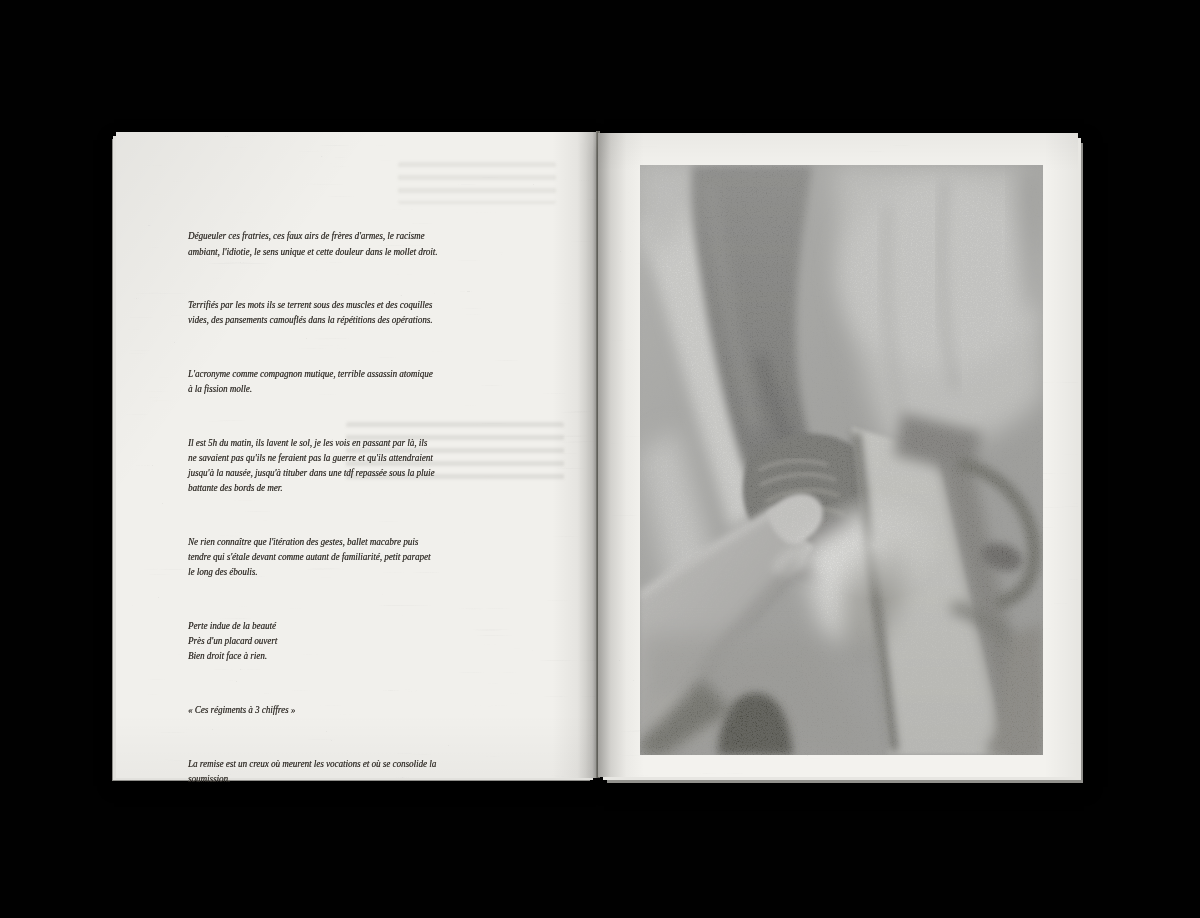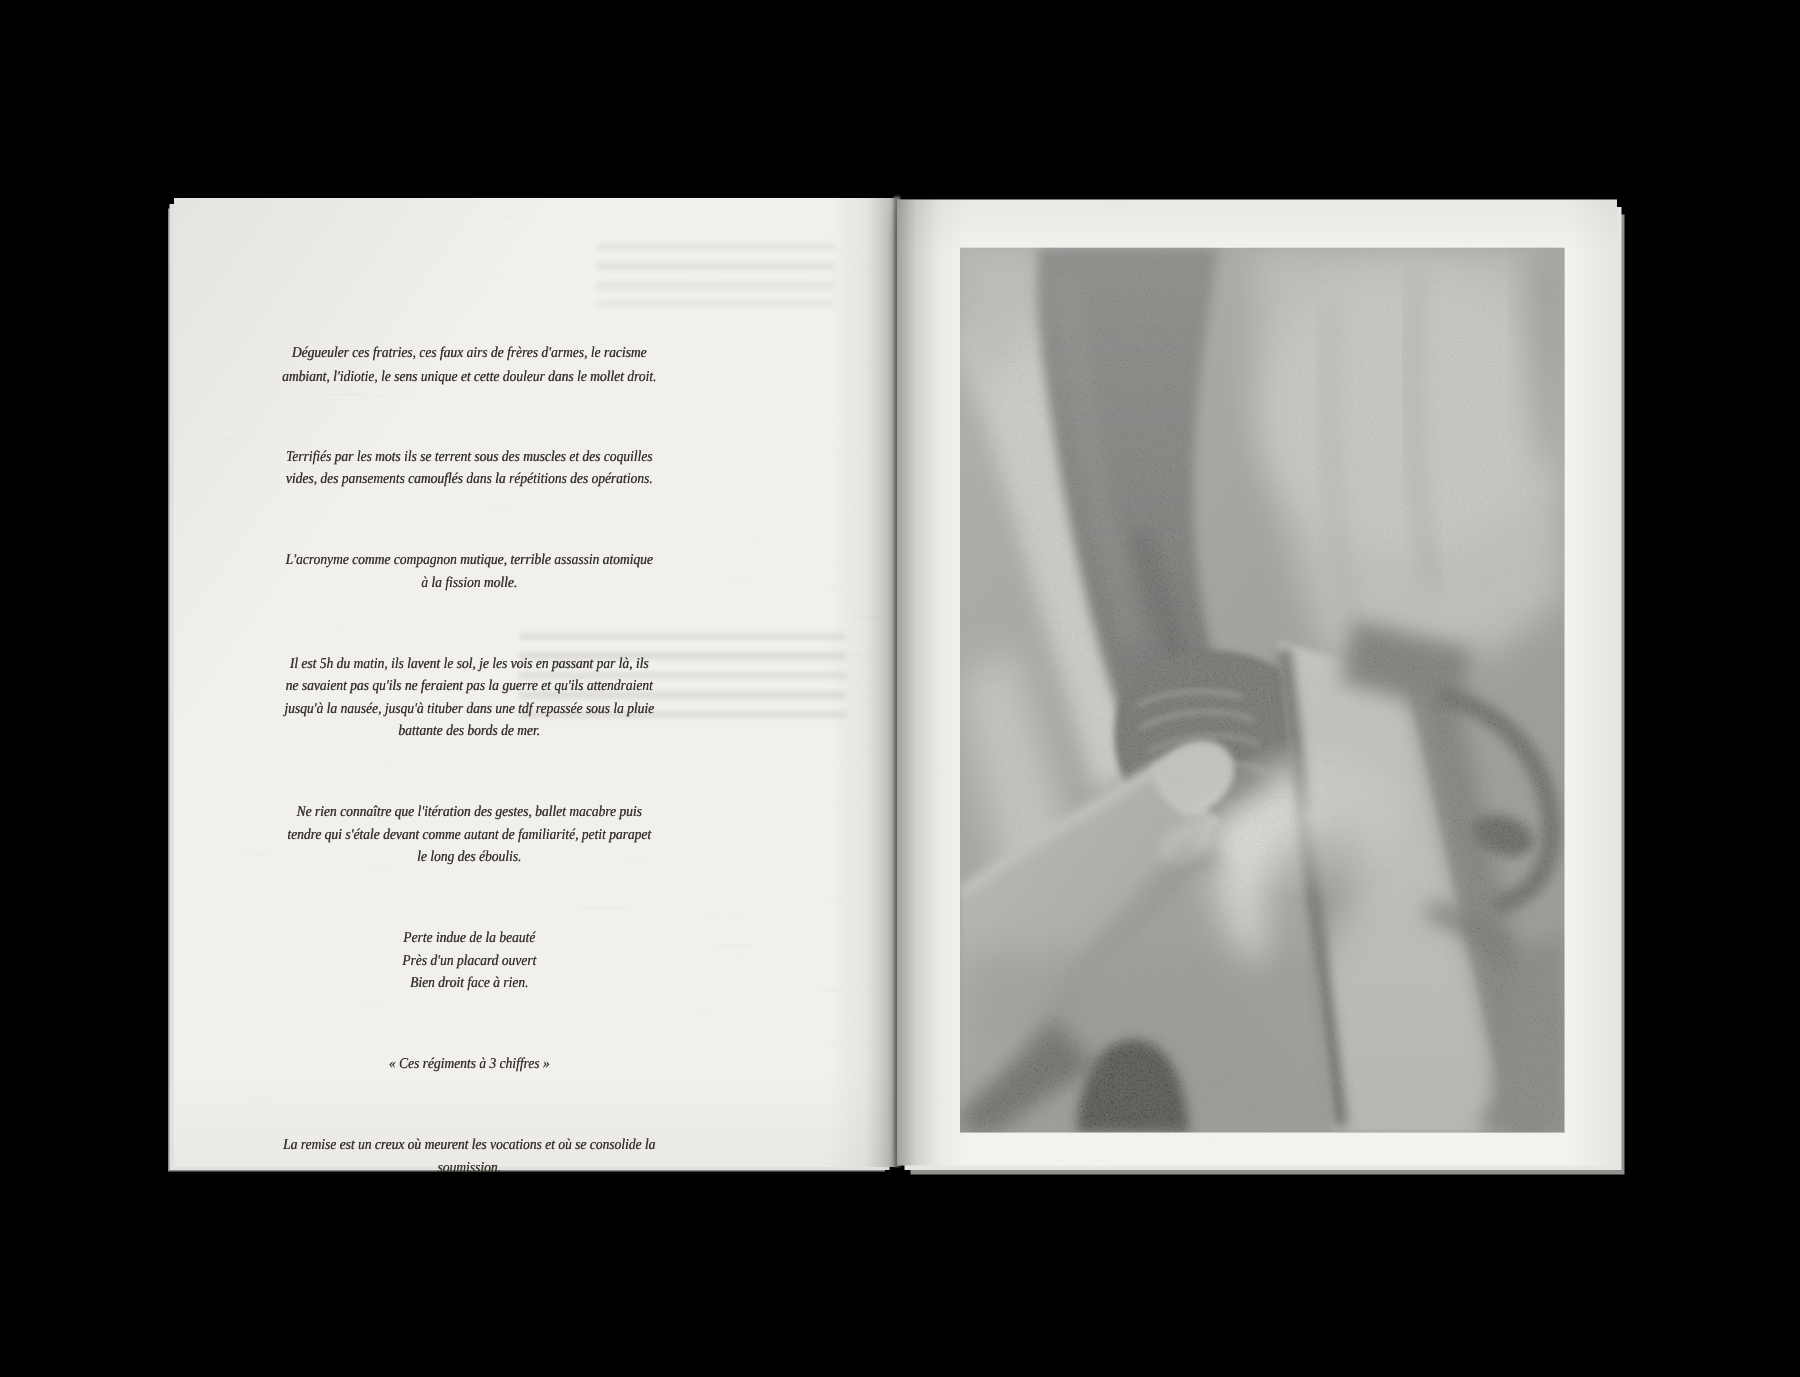--- a/index.html
+++ b/index.html
@@ -1,17 +1,17 @@
 <!DOCTYPE html>
 <html><head>
 <meta charset="utf-8">
 <style>
   html,body{margin:0;padding:0;background:#000;}
   .stage{position:relative;width:1200px;height:918px;background:#010101;overflow:hidden;
-         font-family:"Liberation Serif","DejaVu Serif",serif;text-align:center;}
+         font-family:"Liberation Serif","DejaVu Serif",serif;}
   .book{position:absolute;left:0;top:0;width:1200px;height:918px;}
 
   
   .page{position:absolute;background:#f1f0ec;}
   .page-left{left:116px;top:132px;width:482px;height:646px;
      box-shadow:-4px 3px 0 -1px #e2e1dd,-6px 5px 0 -2px #8f8e8a,-2px 8px 14px rgba(0,0,0,.55);}
   .page-right{left:598px;top:133px;width:480px;height:644px;background:#f3f2ee;
      box-shadow:4px 4px 0 -1px #e7e6e2,7px 8px 0 -2px #92918d,6px 10px 16px rgba(0,0,0,.55);}
   .paper-tex{position:absolute;inset:0;width:100%;height:100%;opacity:.55;pointer-events:none;}
 

